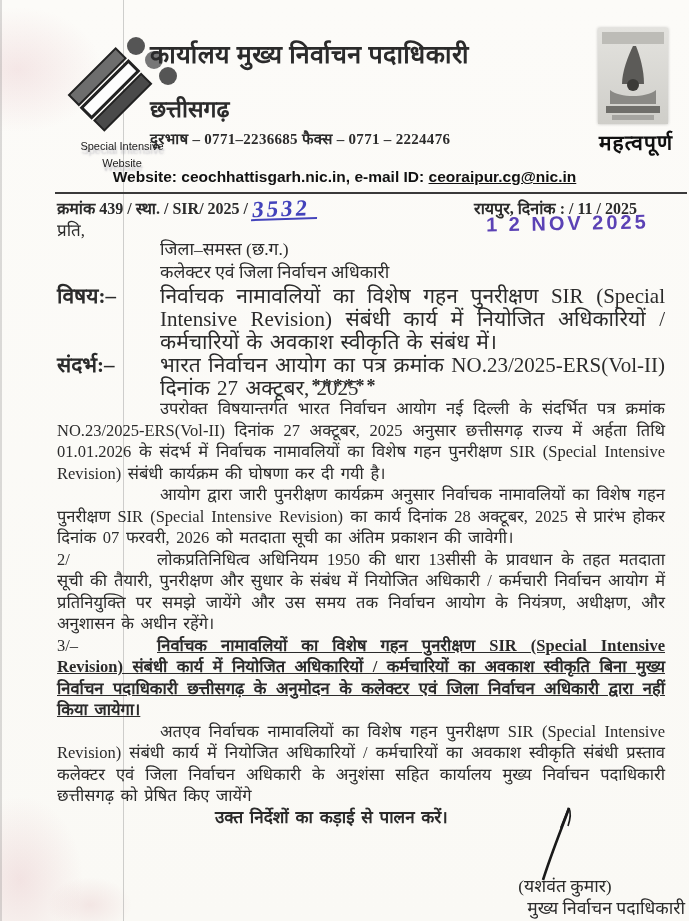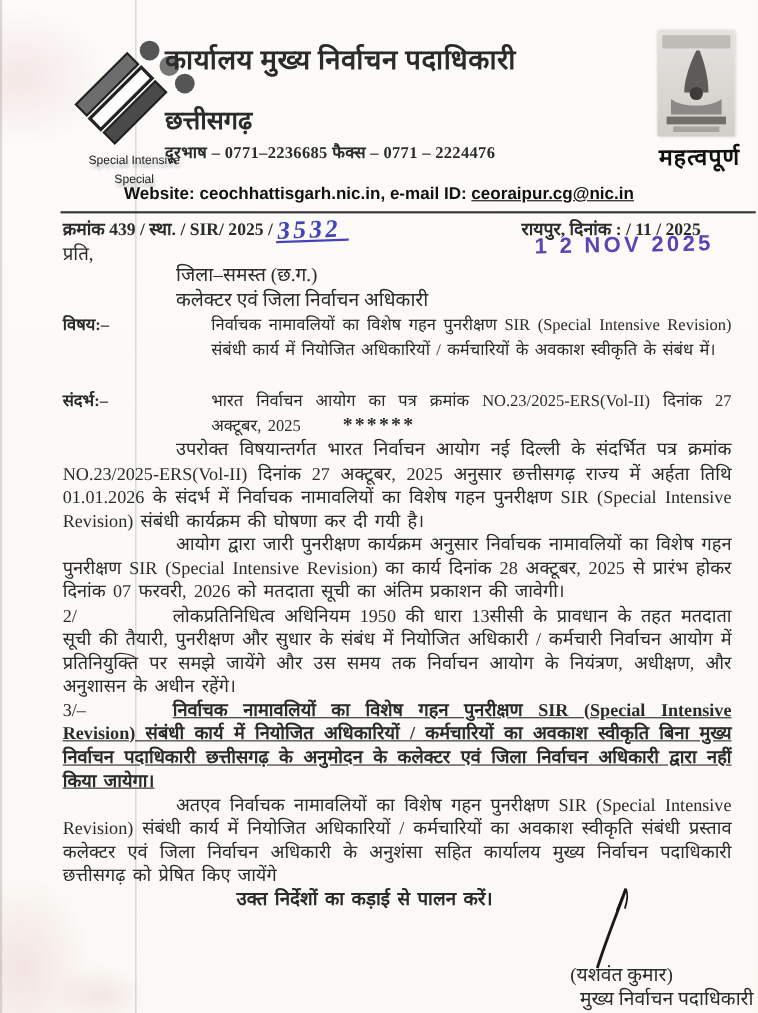--- a/index.html
+++ b/index.html
@@ -34,21 +34,21 @@
   
   .meta{position:absolute;left:57px;right:20px;top:197px;font-size:16px;}
   .refno{font-weight:600;margin-top:26px;}
   .handwritten{display:inline-block;color:#4343bb;font-size:23px;font-weight:600;letter-spacing:3px;transform:rotate(-2deg) skewX(-8deg);position:relative;top:2px;border-bottom:2px solid #4343bb;padding-right:8px;line-height:18px;}
   .place-date{position:absolute;right:32px;top:0;font-weight:600;}
   .date-stamp{position:absolute;right:20px;top:15px;color:#5b42b5;font-family:"Liberation Sans","DejaVu Sans",sans-serif;font-weight:bold;font-size:20px;letter-spacing:3px;transform:rotate(-1deg);white-space:nowrap;}
   .to-label{position:absolute;left:57px;top:218px;font-size:17px;}
   .addr-block{position:absolute;left:160px;top:238px;font-size:17.5px;line-height:23px;}
 
   
-  .sr-row{position:absolute;left:57px;width:608px;display:flex;font-size:15px;line-height:23px;gap:32px;}
+  .sr-row{position:absolute;left:57px;width:608px;display:flex;font-size:21px;line-height:23px;}
   .sr-label{flex:0 0 103px;font-weight:bold;}
   .sr-text{flex:1;text-align:justify;word-spacing:2px;}
   .row-subject{top:285px;}
   .row-reference{top:354px;}
   .stars{position:absolute;left:0;top:376px;width:100%;text-align:center;font-weight:bold;font-size:18px;letter-spacing:2px;}
 
   
   .body-text{position:absolute;left:57px;top:398px;width:608px;font-size:16.5px;line-height:21.5px;}
   .body-text p{margin:0;text-align:justify;word-spacing:2.5px;}
   .indent{text-indent:103px;}
@@ -76,21 +76,21 @@
         <rect x="18" y="34" width="66" height="14" fill="#6d6d6d" stroke="#222" stroke-width="2"></rect>
         <rect x="18" y="52" width="66" height="14" fill="#fdfdfd" stroke="#222" stroke-width="3"></rect>
         <rect x="18" y="70" width="66" height="14" fill="#4a4a4a" stroke="#222" stroke-width="2"></rect>
       </g>
       <circle cx="78" cy="16" r="9" fill="#555"></circle>
       <circle cx="96" cy="30" r="9" fill="#777"></circle>
       <circle cx="110" cy="46" r="9" fill="#555"></circle>
     </svg>
     <div class="logo-text">
       <div>Special Intensive</div>
-      <div>Special</div>
+      <div>Website</div>
     </div>
   </div>
 
   <div class="hdr-center">
     <div class="hdr-office">कार्यालय मुख्य निर्वाचन पदाधिकारी</div>
     <div class="hdr-state">छत्तीसगढ़</div>
     <div class="hdr-phone">दूरभाष – 0771–2236685 फैक्स – 0771 – 2224476</div>
   </div>
 
   <div class="stamp-img">

